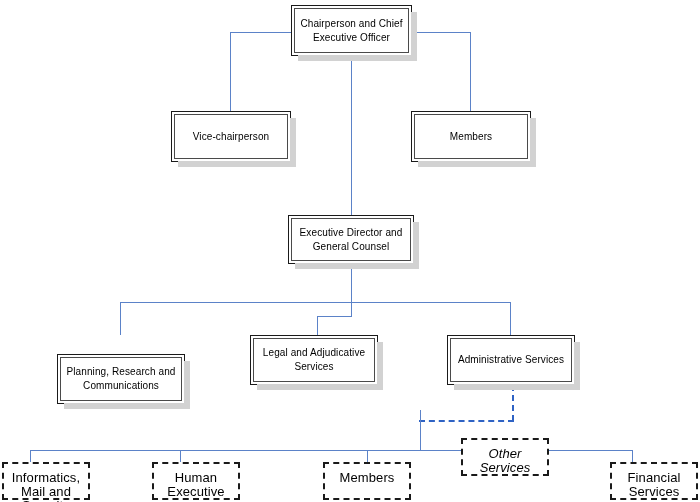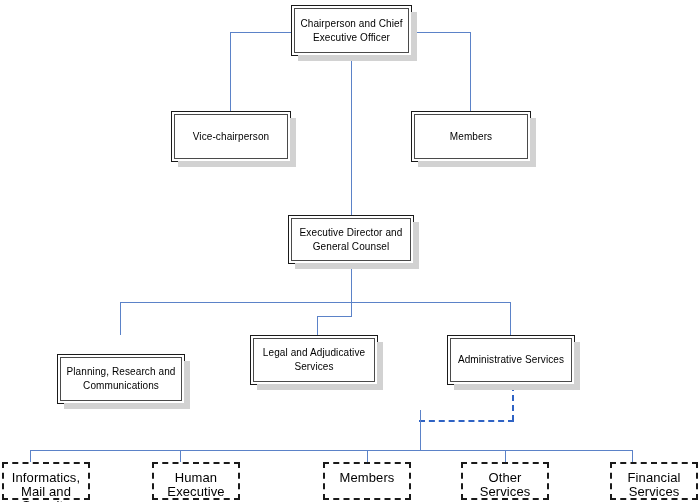--- a/index.html
+++ b/index.html
@@ -184,21 +184,21 @@
   </div>
 
   <div class="leaf" style="left:152px; top:462px; width:88px; height:38px;">
     <span class="leaf-label">Human Executive</span>
   </div>
 
   <div class="leaf" style="left:323px; top:462px; width:88px; height:38px;">
     <span class="leaf-label">Members</span>
   </div>
 
-  <div class="leaf" style="left:461px; top:462px; width:88px; height:38px;">
+  <div class="leaf" style="left:461px; top:438px; width:88px; height:38px;font-style:italic;">
     <span class="leaf-label">Other Services</span>
   </div>
 
   <div class="leaf" style="left:610px; top:462px; width:88px; height:38px;">
     <span class="leaf-label">Financial Services</span>
   </div>
 
 </div>
 
 </body></html>

